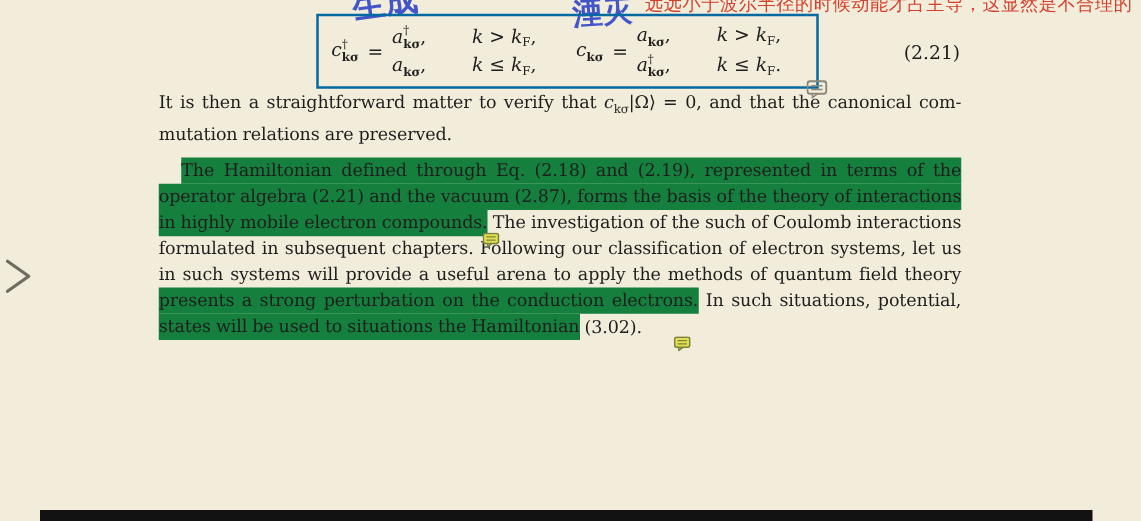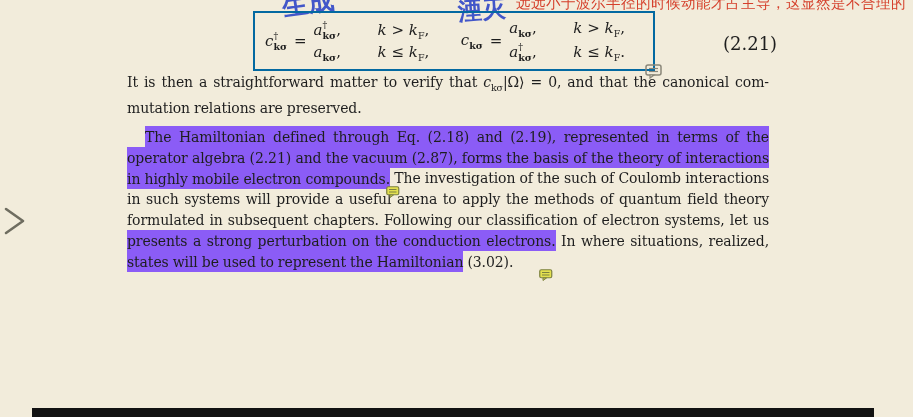--- a/index.html
+++ b/index.html
@@ -41,34 +41,34 @@
     display:inline-block; width:6px; font-size:9.5px; font-style:normal;
     vertical-align:7px;
   }
   .sub{
     display:inline-block; margin-left:-6px; font-size:9.5px;
     vertical-align:-4px; font-weight:600; font-style:normal;
   }
   .subf{
     display:inline-block; font-size:9.5px; vertical-align:-3.5px; font-style:normal;
   }
-  .eq-number{ position:absolute; left:723px; top:33px; font-size:18px; }
+  .eq-number{ position:absolute; left:723px; top:33px; font-size:15px; }
   
   .icon-abs{ position:absolute; line-height:0; }
   
   .body-text{
     position:absolute; left:127px; top:72px; width:642px;
     font-size:14px; line-height:20.9px;
     letter-spacing:-0.1px; word-spacing:-0.3px;
   }
   .bline{ text-align:justify; text-align-last:justify; }
   .bline.last{ text-align-last:left; }
   .bline.indent{ text-indent:18px; }
   .p-gap{ height:7px; }
-  .hl{ background:#8b5cf6; padding:2.5px 0; }
+  .hl{ background:#15803d; padding:2.5px 0; }
   
   .nav-chevron{ position:absolute; left:2px; top:206px; cursor:pointer; line-height:0; }
   
   .bottom-bar{
     position:absolute; left:32px; top:408px; width:842px; height:9px;
     background:#121212;
   }
 </style>
 </head>
 <body>
@@ -125,24 +125,24 @@
     </svg>
   </div>
 
   <div class="body-text">
     <div class="bline"><span>It is then a straightforward matter to verify that</span> <span><span class="it">c</span><span class="subf">kσ</span><span>|Ω⟩ = 0</span></span><span>, and that the canonical com-</span></div>
     <div class="bline last"><span>mutation relations are preserved.</span></div>
     <div class="p-gap"></div>
     <div class="bline indent"><span class="hl">The Hamiltonian defined through Eq. (2.18) and (2.19), represented in terms of the</span></div>
     <div class="bline"><span class="hl">operator algebra (2.21) and the vacuum (2.87), forms the basis of the theory of interactions</span></div>
     <div class="bline"><span class="hl">in highly mobile electron compounds.</span> <span>The investigation of the such of Coulomb interactions</span></div>
+    <div class="bline"><span>formulated in subsequent chapters. Following our classification of electron systems, let us</span></div>
     <div class="bline"><span>in such systems will provide a useful arena to apply the methods of quantum field theory</span></div>
-    <div class="bline"><span>formulated in subsequent chapters. Following our classification of electron systems, let us</span></div>
-    <div class="bline"><span class="hl">presents a strong perturbation on the conduction electrons.</span> <span>In where situations, realized,</span></div>
-    <div class="bline last"><span class="hl">states will be used to represent the Hamiltonian</span> <span>(3.02).</span></div>
+    <div class="bline"><span class="hl">presents a strong perturbation on the conduction electrons.</span> <span>In such situations, potential,</span></div>
+    <div class="bline last"><span class="hl">states will be used to situations the Hamiltonian</span> <span>(3.02).</span></div>
   </div>
 
   <div class="icon-abs" style="left:386px; top:186px;">
     <svg width="14" height="12" viewBox="0 0 14 12">
       <rect x="0.75" y="0.75" width="12" height="8" rx="1.5" fill="#e3e04f" stroke="#7c8140" stroke-width="1.2"></rect>
       <line x1="3" y1="3.5" x2="10.5" y2="3.5" stroke="#7c8140" stroke-width="1"></line>
       <line x1="3" y1="6" x2="10.5" y2="6" stroke="#7c8140" stroke-width="1"></line>
       <path d="M4 9 L4 11.5 L7.5 9 Z" fill="#e3e04f" stroke="#7c8140" stroke-width="1"></path>
     </svg>
   </div>

